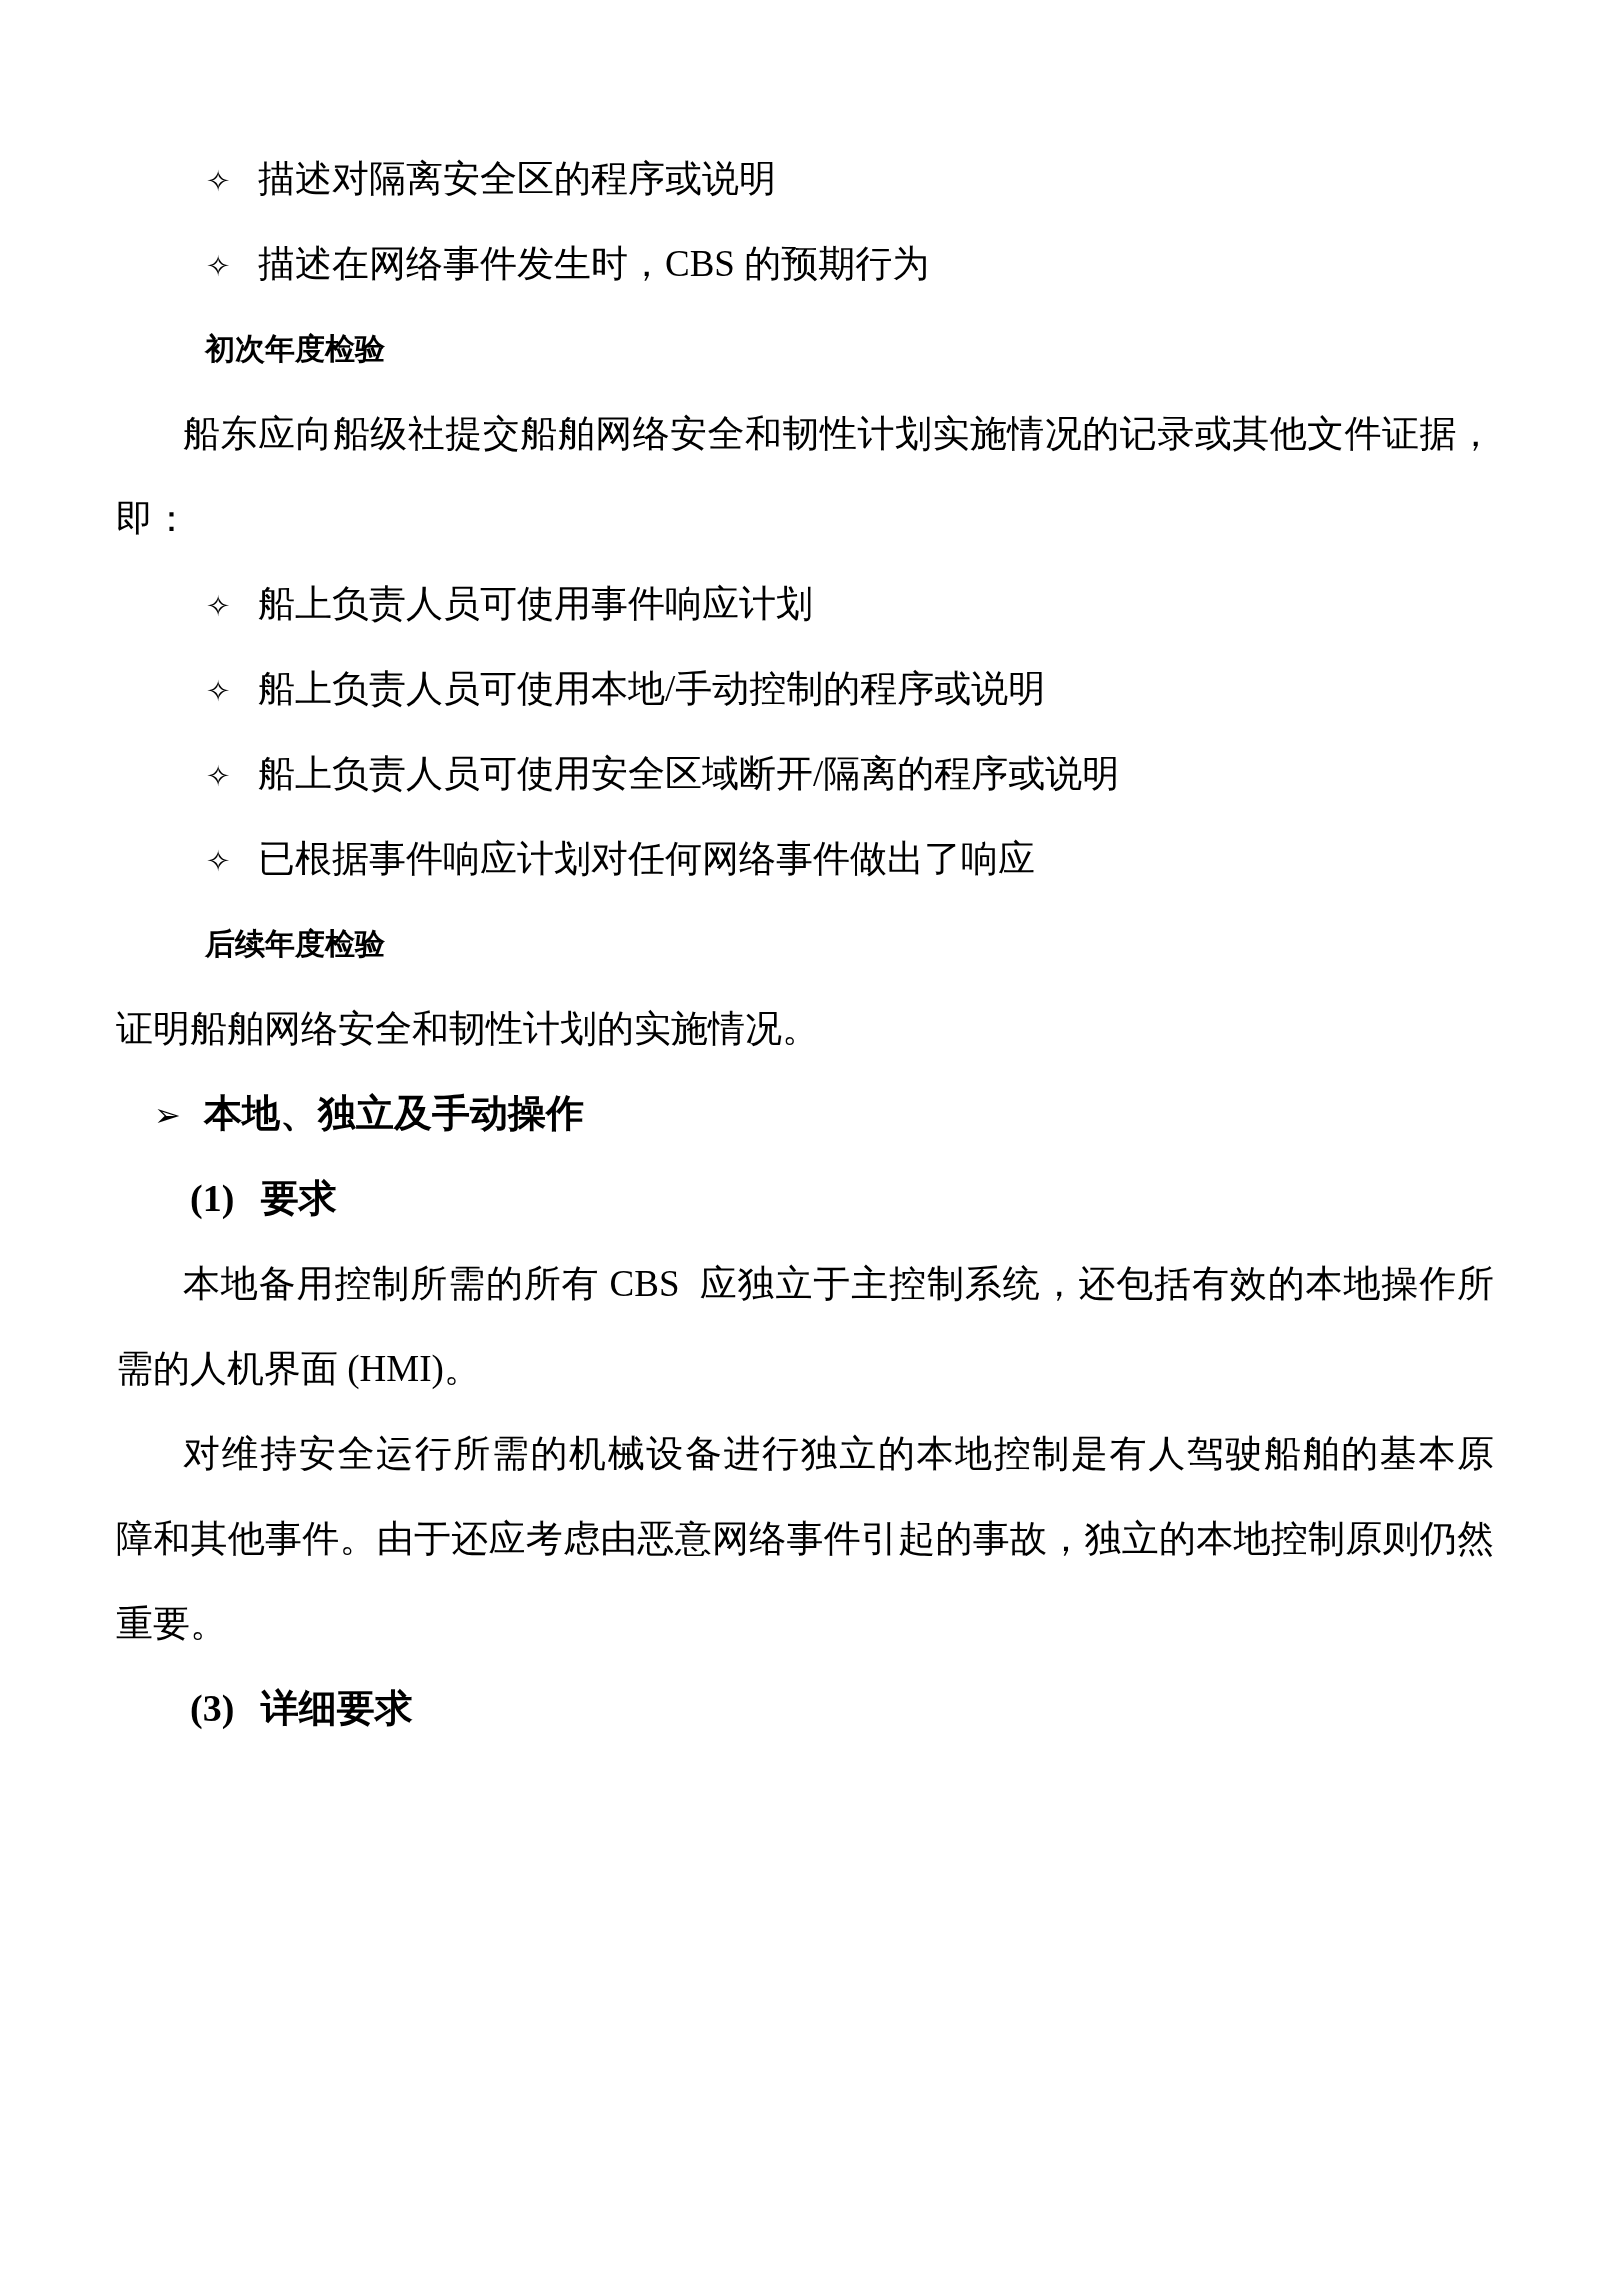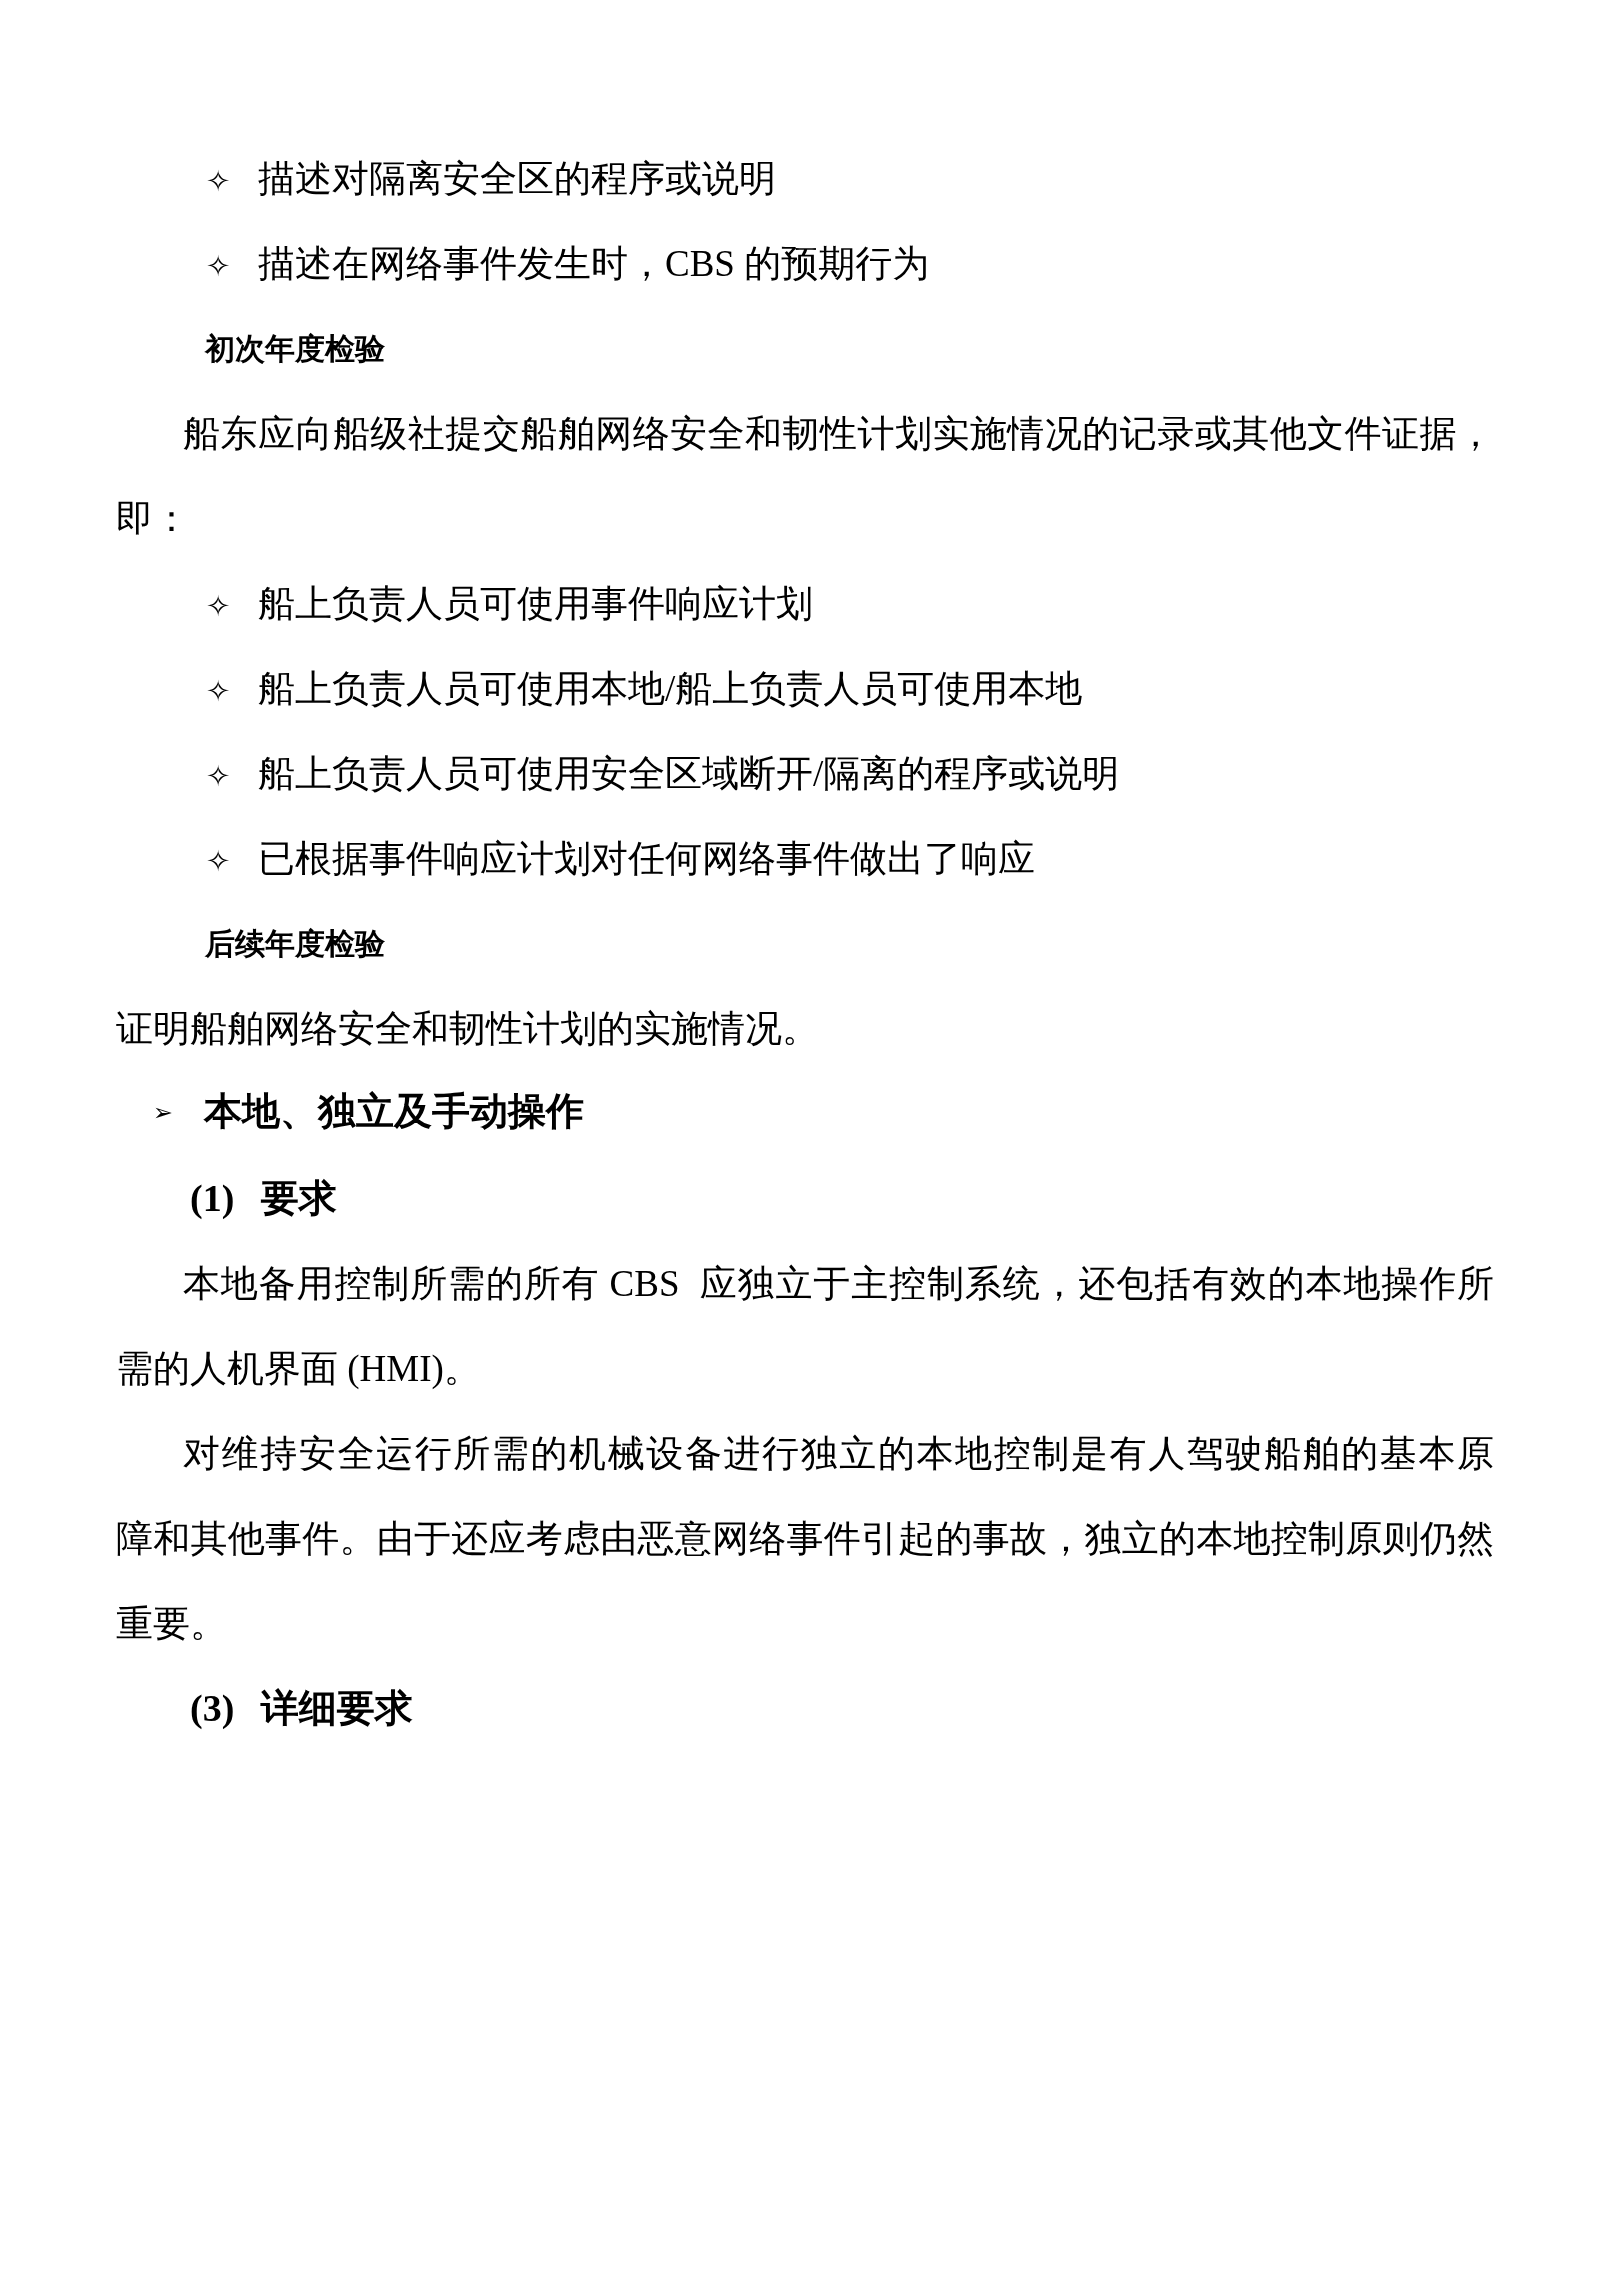--- a/index.html
+++ b/index.html
@@ -43,21 +43,20 @@
   .bullet-line { margin-left: 90px; }
   .bullet-line .b-marker {
     display: inline-block;
     width: 52px;
     font-size: 29px;
   }
   .arrow-line {
     margin-left: 38px;
     font-weight: bold;
     font-size: 38px;
-    font-family: Liberation Mono, monospace;
   }
   .arrow-line .a-marker {
     display: inline-block;
     width: 50px;
     font-size: 32px;
     font-weight: normal;
   }
   .footer {
     position: absolute;
     left: 0;
@@ -81,21 +80,21 @@
     <div class="line bullet-line"><span class="b-marker">✧</span><span>描述在网络事件发生时，CBS 的预期行为</span></div>
 
     <div class="line heading">初次年度检验</div>
 
     <div class="line para-first fill">船东应向船级社提交船舶网络安全和韧性计划实施情况的记录或其他文件证据，</div>
 
     <div class="line">即：</div>
 
     <div class="line bullet-line"><span class="b-marker">✧</span><span>船上负责人员可使用事件响应计划</span></div>
 
-    <div class="line bullet-line"><span class="b-marker">✧</span><span>船上负责人员可使用本地/船上负责人员可使用本地</span></div>
+    <div class="line bullet-line"><span class="b-marker">✧</span><span>船上负责人员可使用本地/手动控制的程序或说明</span></div>
 
     <div class="line bullet-line"><span class="b-marker">✧</span><span>船上负责人员可使用安全区域断开/隔离的程序或说明</span></div>
 
     <div class="line bullet-line"><span class="b-marker">✧</span><span>已根据事件响应计划对任何网络事件做出了响应</span></div>
 
     <div class="line heading">后续年度检验</div>
 
 
     <div class="line">证明船舶网络安全和韧性计划的实施情况。</div>
 

